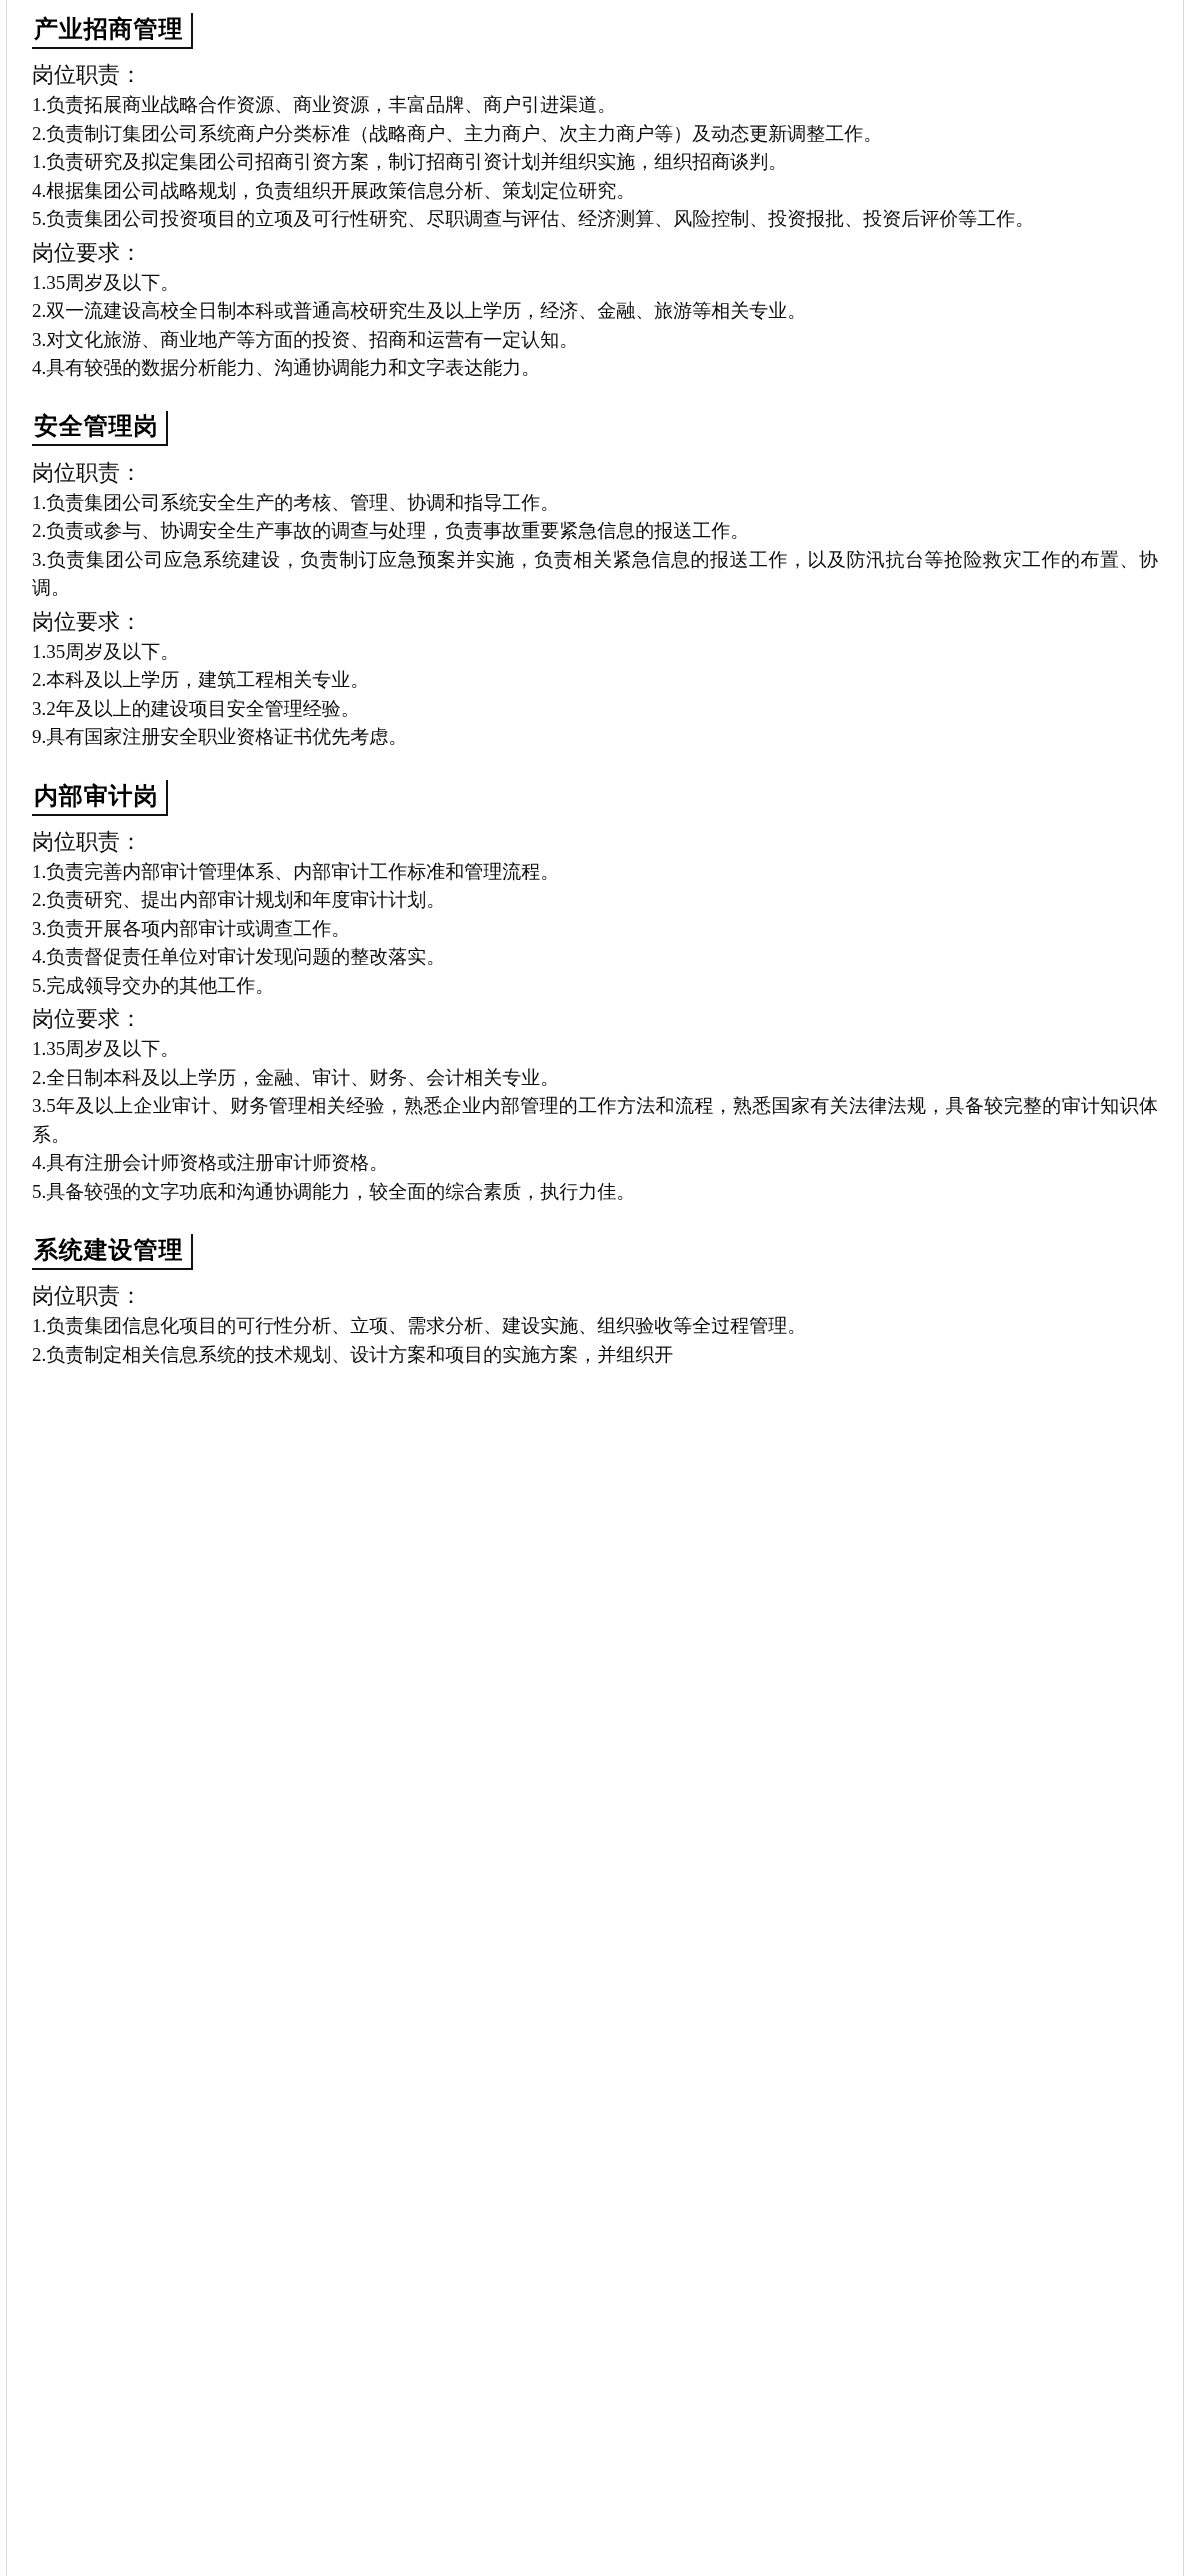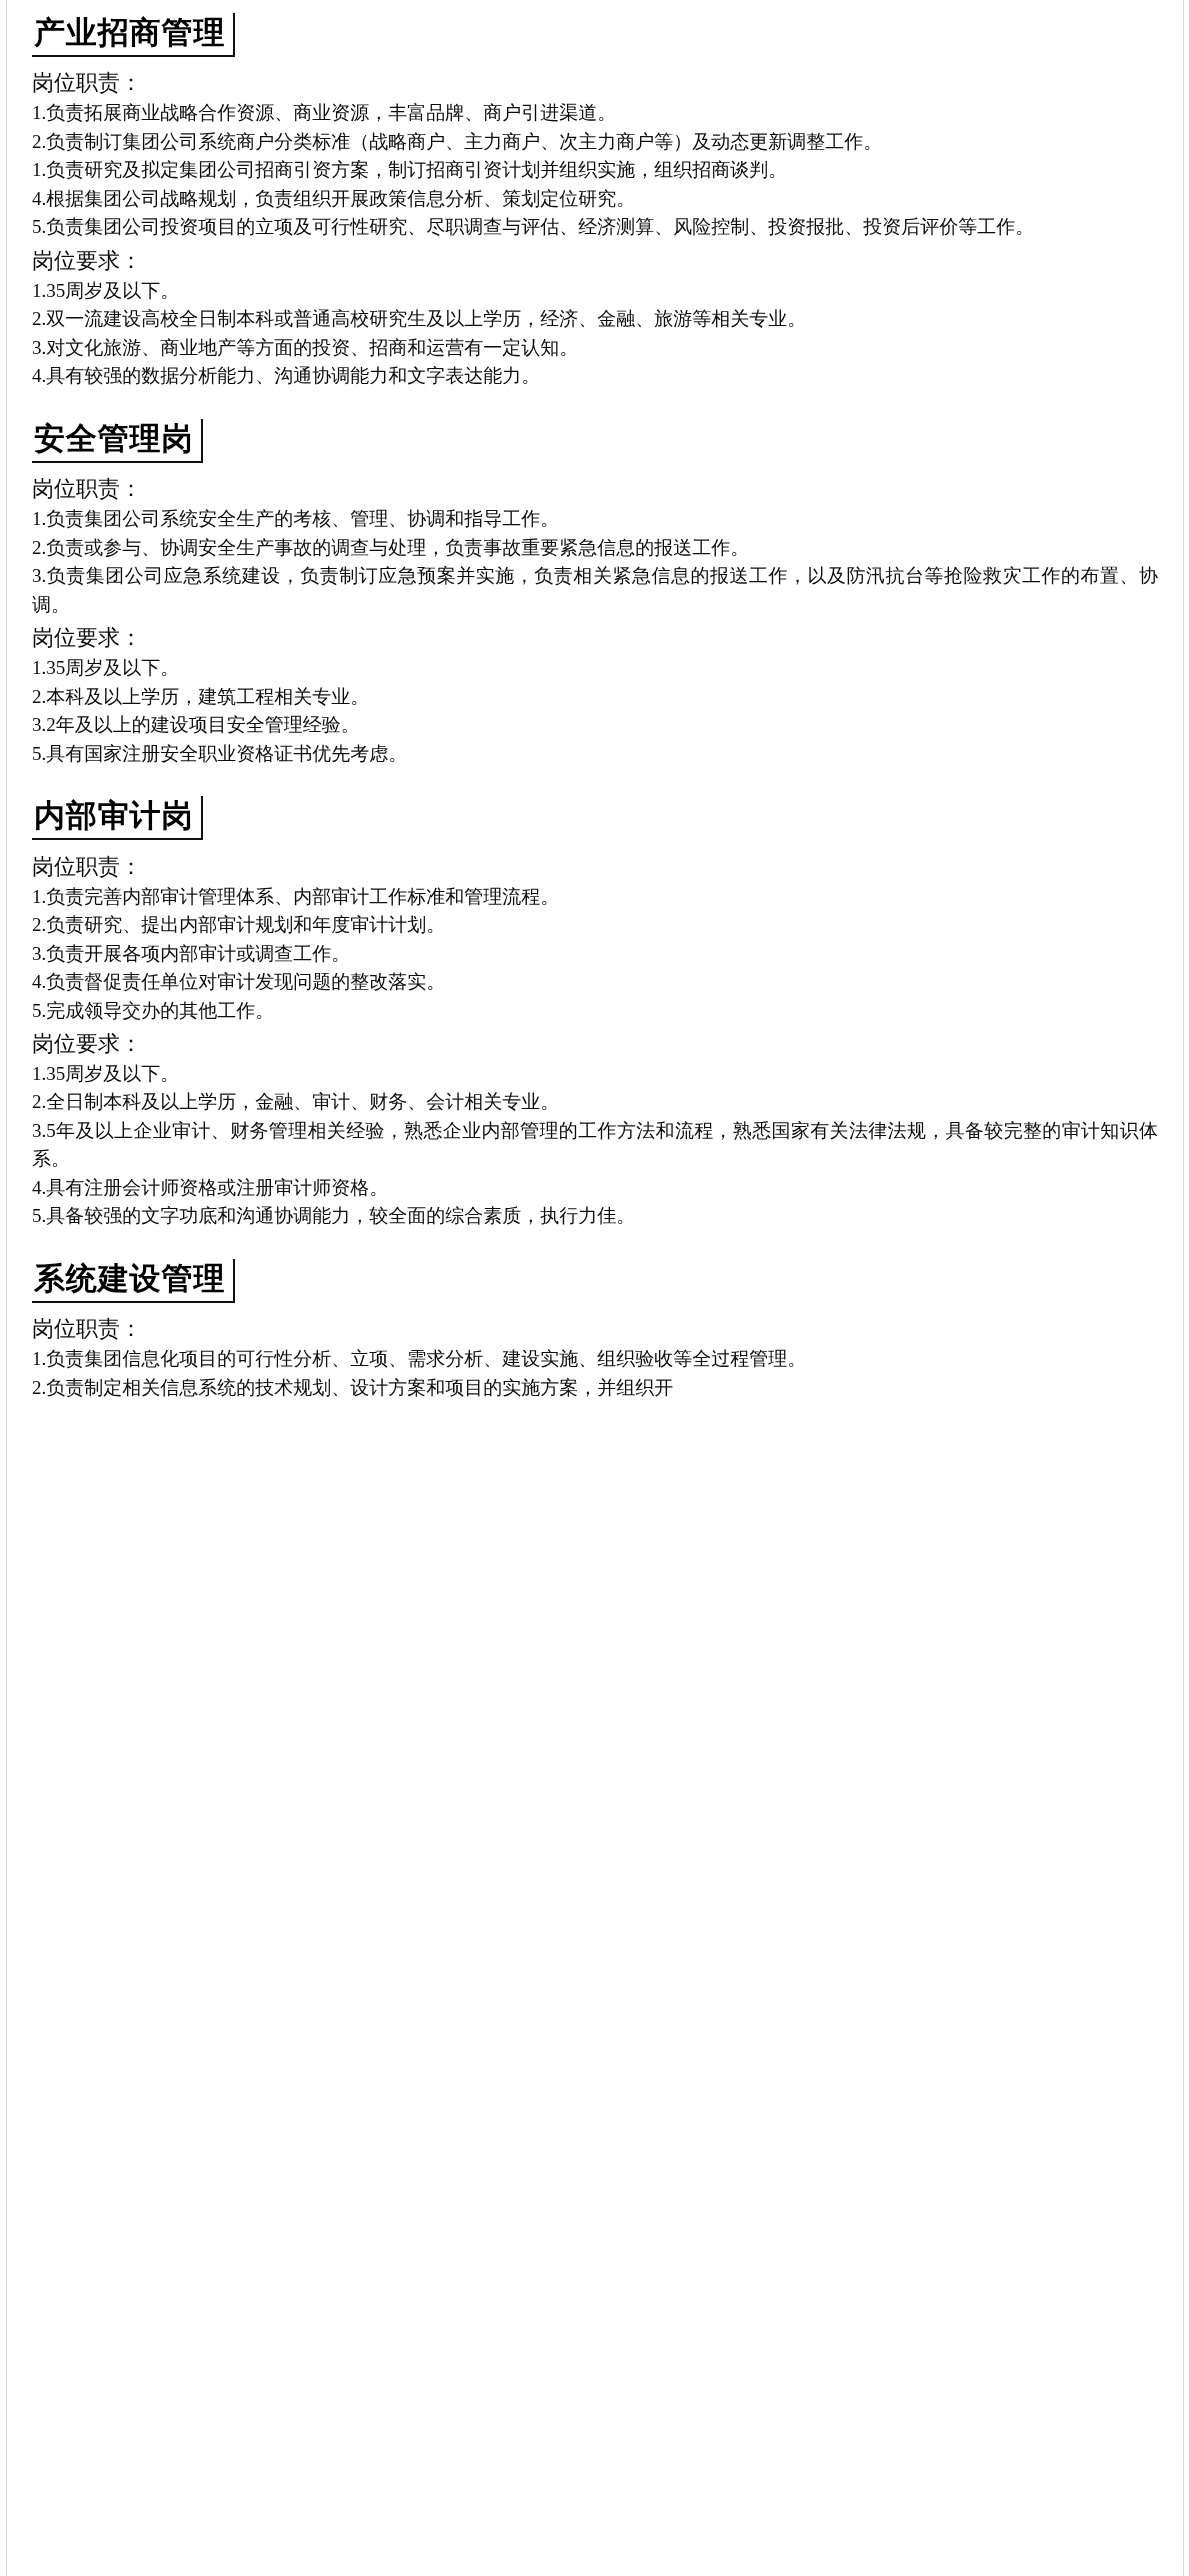--- a/index.html
+++ b/index.html
@@ -33,21 +33,21 @@
 
   .section {
     margin: 0 0 28px 0;
   }
   .section:last-child { margin-bottom: 8px; }
 
   .section-title {
     display: inline-block;
     font-family: "Liberation Serif", "DejaVu Serif", serif;
     font-weight: bold;
-    font-size: 31px;
+    font-size: 24px;
     line-height: 1.18;
     letter-spacing: 0.9px;
     color: #000000;
     padding: 1.9px 7.4px 3.7px 1.9px;
     margin: 0 0 7.4px 0;
     border-bottom: 2.8px solid #111111;
     border-right: 2.8px solid #111111;
   }
 
   .sub-label {
@@ -91,21 +91,21 @@
   <section class="section">
     <h2 class="section-title">安全管理岗</h2>
     <p class="sub-label">岗位职责：</p>
     <p class="item">1.负责集团公司系统安全生产的考核、管理、协调和指导工作。</p>
     <p class="item">2.负责或参与、协调安全生产事故的调查与处理，负责事故重要紧急信息的报送工作。</p>
     <p class="item">3.负责集团公司应急系统建设，负责制订应急预案并实施，负责相关紧急信息的报送工作，以及防汛抗台等抢险救灾工作的布置、协调。</p>
     <p class="sub-label">岗位要求：</p>
     <p class="item">1.35周岁及以下。</p>
     <p class="item">2.本科及以上学历，建筑工程相关专业。</p>
     <p class="item">3.2年及以上的建设项目安全管理经验。</p>
-    <p class="item">5.具有国家注册安全职业资格证书优先考虑。</p>
+    <p class="item">9.具有国家注册安全职业资格证书优先考虑。</p>
   </section>
 
   <section class="section">
     <h2 class="section-title">内部审计岗</h2>
     <p class="sub-label">岗位职责：</p>
     <p class="item">1.负责完善内部审计管理体系、内部审计工作标准和管理流程。</p>
     <p class="item">2.负责研究、提出内部审计规划和年度审计计划。</p>
     <p class="item">3.负责开展各项内部审计或调查工作。</p>
     <p class="item">4.负责督促责任单位对审计发现问题的整改落实。</p>
     <p class="item">5.完成领导交办的其他工作。</p>

